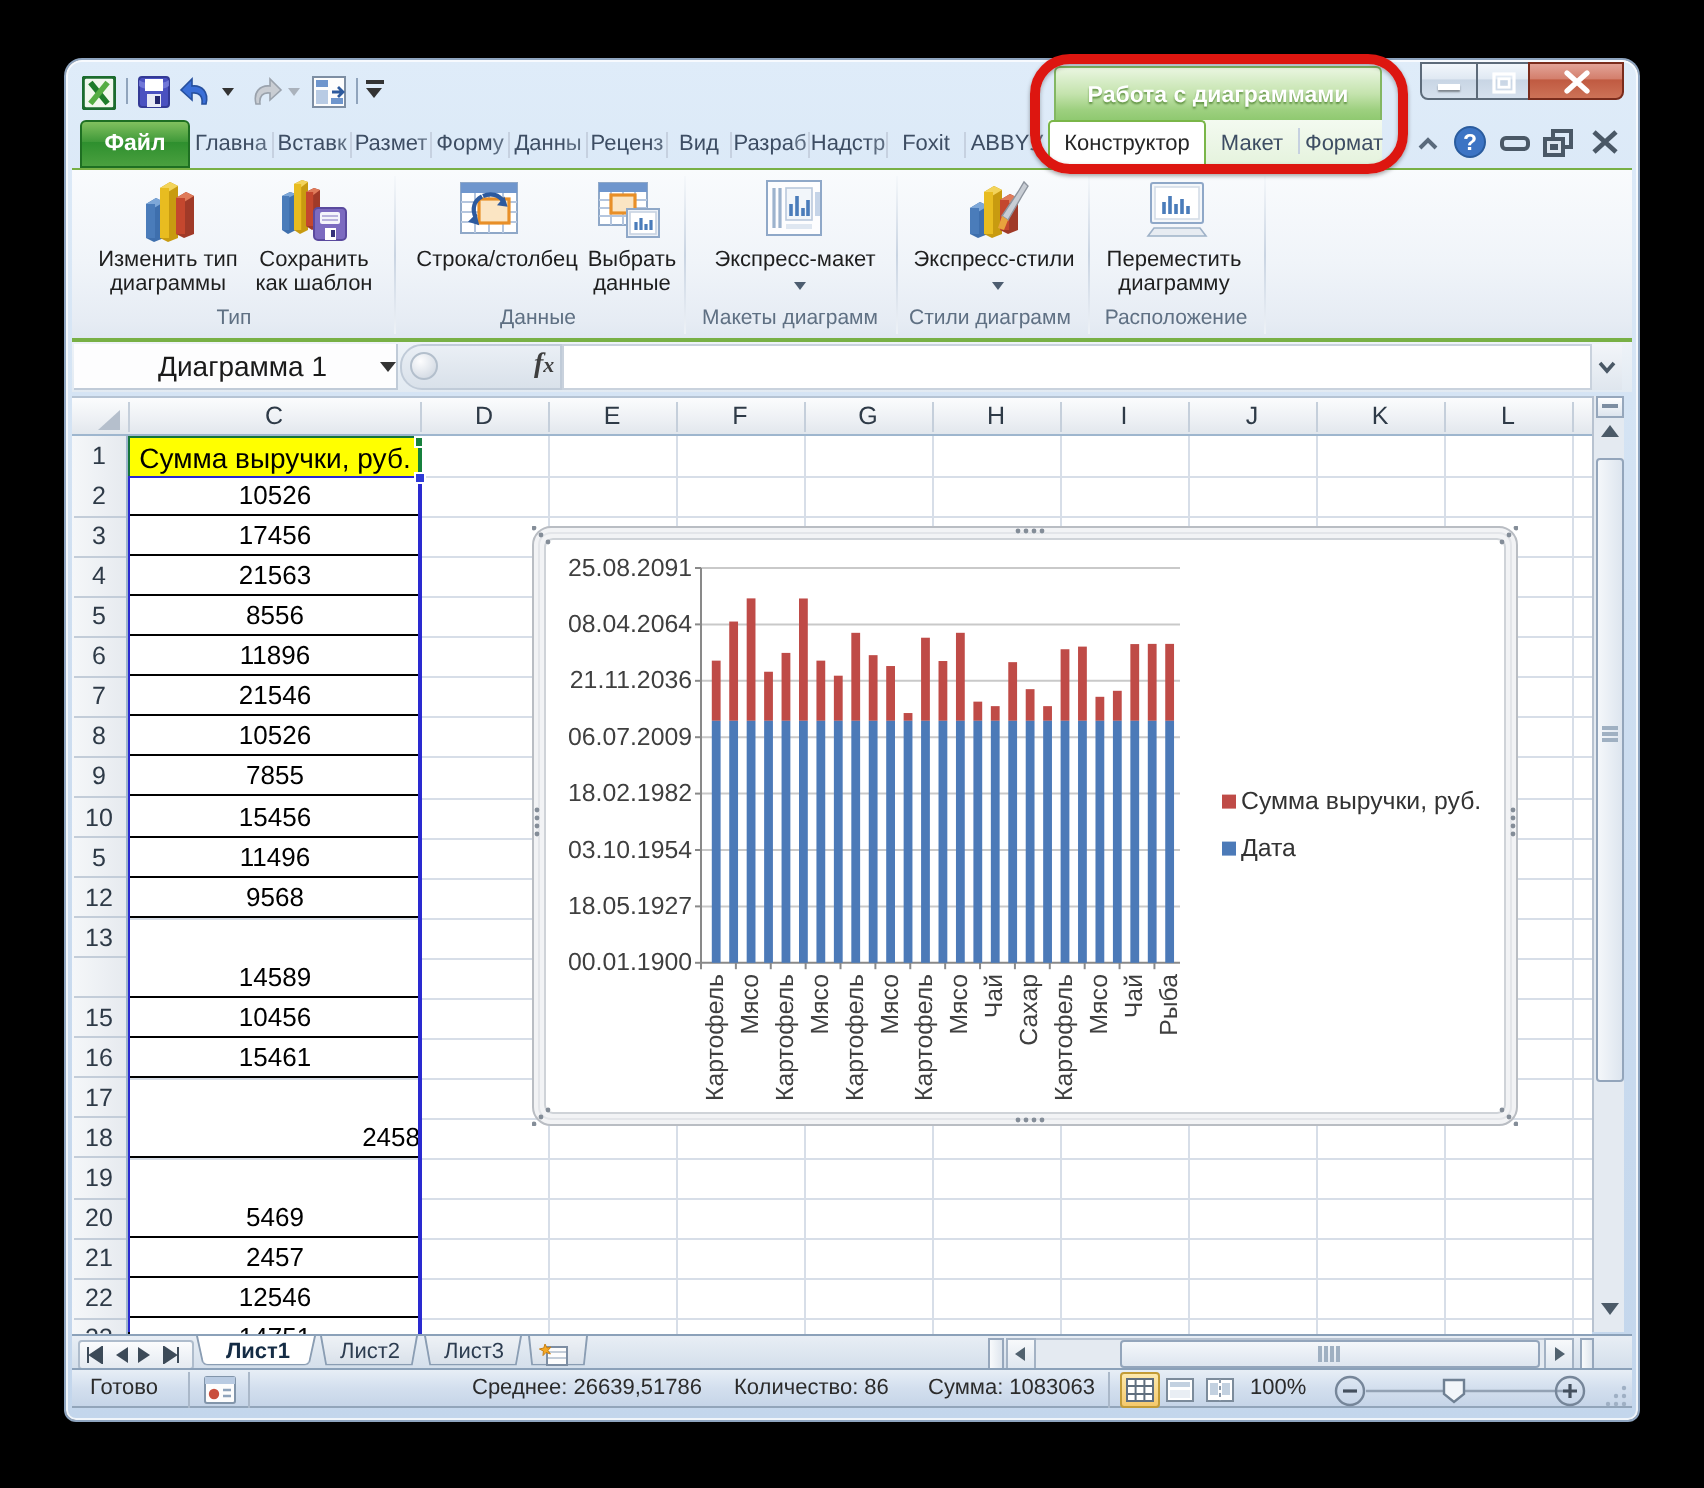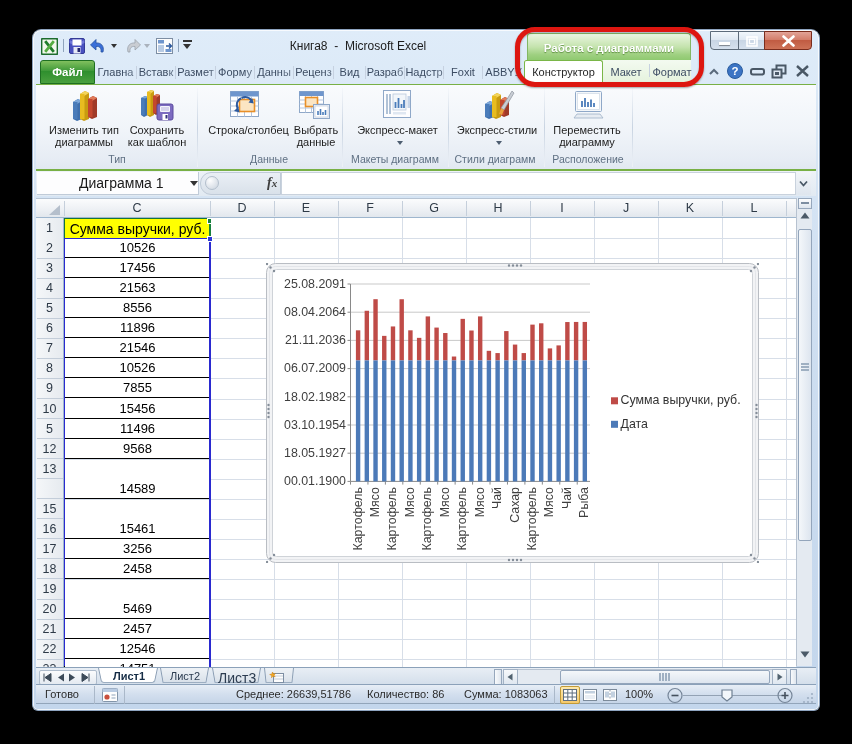--- a/index.html
+++ b/index.html
@@ -80,21 +80,20 @@
     <div class="wbtn" id="btnclose"></div>
     <div style="position:absolute;left:9px;top:11px;width:11px;height:3px;background:#fff;box-shadow:0 1px 1px rgba(0,0,0,.4);"></div>
     <svg style="position:absolute;left:36px;top:5px;" width="12" height="11" viewBox="0 0 12 11">
         <rect x="1" y="1" width="10" height="9" fill="none" stroke="#fff" stroke-width="1.6"></rect>
         <rect x="3.4" y="3.4" width="5.2" height="4.2" fill="none" stroke="#fff" stroke-width="1.4"></rect>
       </svg>
     <svg style="position:absolute;left:71px;top:4px;" width="15" height="12" viewBox="0 0 15 12">
         <path d="M2.5 1.5 L12.5 10.5 M12.5 1.5 L2.5 10.5" stroke="#fff" stroke-width="2.6" stroke-linecap="round"></path>
       </svg>
   </div>
-  <div id="title" class="abs">Книга8&nbsp; -&nbsp; Microsoft Excel</div>
   <div id="qat" class="abs">
     <svg style="position:absolute;left:1px;top:1px;" width="17" height="17" viewBox="0 0 17 17">
       <rect x="0.5" y="0.5" width="16" height="16" rx="1.5" fill="#f2f8ee" stroke="#1c6c2e" stroke-width="1.8"></rect>
       <path d="M4.2 3.2 L12.8 13.8" stroke="#1f7c2b" stroke-width="2.8"></path>
       <path d="M12.8 3.2 L4.2 13.8" stroke="#55ad43" stroke-width="2.8"></path>
     </svg>
     <div style="position:absolute;left:23px;top:2px;width:1px;height:13px;background:#90a4bc;"></div>
     <svg style="position:absolute;left:29px;top:1px;" width="16" height="16" viewBox="0 0 16 16">
       <rect x="0.5" y="0.5" width="15" height="15" rx="1.5" fill="#4a51c0" stroke="#333a96"></rect>
       <path d="M0.5 5 C4 7.5 12 7.5 15.5 5 L15.5 2 C12 4.5 4 4.5 0.5 2 Z" fill="#7b82dd" opacity=".8"></path>
@@ -400,23 +399,23 @@
       <div class="ccell" style="top:60.7px;height:20.05px;line-height:20.5px;">21563</div>
       <div class="ccell" style="top:80.7px;height:20.05px;line-height:20.5px;">8556</div>
       <div class="ccell" style="top:100.8px;height:20.05px;line-height:20.5px;">11896</div>
       <div class="ccell" style="top:120.8px;height:20.05px;line-height:20.5px;">21546</div>
       <div class="ccell" style="top:140.8px;height:20.05px;line-height:20.5px;">10526</div>
       <div class="ccell" style="top:160.9px;height:20.05px;line-height:20.5px;">7855</div>
       <div class="ccell" style="top:181.0px;height:20.05px;line-height:20.5px;">15456</div>
       <div class="ccell" style="top:201.0px;height:20.05px;line-height:20.5px;">11496</div>
       <div class="ccell" style="top:221.1px;height:20.05px;line-height:20.5px;">9568</div>
       <div class="ccell" style="top:261.2px;height:20.05px;line-height:20.5px;">14589</div>
+      <div class="ccell" style="top:281.2px;height:20.05px;line-height:20.5px;">10456</div>
       <div class="ccell" style="top:301.3px;height:20.05px;line-height:20.5px;">15461</div>
-      <div class="ccell" style="top:321.3px;height:20.05px;line-height:20.5px;">3256</div>
-      <div class="ccell" style="top:341.4px;height:20.05px;line-height:20.5px;">2458</div>
+      <div class="ccell" style="top:341.4px;height:20.05px;line-height:20.5px;text-align:right;">2458</div>
       <div class="ccell" style="top:381.4px;height:20.05px;line-height:20.5px;">5469</div>
       <div class="ccell" style="top:401.5px;height:20.05px;line-height:20.5px;">2457</div>
       <div class="ccell" style="top:421.6px;height:20.05px;line-height:20.5px;">12546</div>
       <div class="ccell" style="top:441.6px;height:20.05px;line-height:20.5px;">14751</div>
       <div style="position:absolute;left:172.5px;top:20.5px;width:2px;height:428.5px;background:#2a2ad0;"></div>
       <div style="position:absolute;left:27.6px;top:20.2px;width:146.5px;height:1.7px;background:#2a2ad0;"></div>
       <div style="position:absolute;left:27.6px;top:20.2px;width:1.7px;height:428.8px;background:#2a2ad0;"></div>
       <div style="position:absolute;left:173px;top:0.5px;width:1.5px;height:20px;background:#17813d;"></div>
       <div style="position:absolute;left:170.8px;top:0.8px;width:5.6px;height:5.6px;background:#17813d;border:1px solid #fff;"></div>
       <div style="position:absolute;left:170.6px;top:18.4px;width:6px;height:6px;background:#2e3bd6;border:1px solid #fff;"></div>
@@ -430,21 +429,21 @@
           <path d="M16 4.5 L22 0.5 V8.5 Z"></path>
           <path d="M33 4.5 L27 0.5 V8.5 Z"></path>
           <path d="M46 4.5 L40 0.5 V8.5 Z M47 0.5 V8.5" stroke="#3c4a58" stroke-width="1"></path>
         </g>
     </svg>
     <div style="position:absolute;left:62px;top:0px;width:60px;height:18px;background:#fff;border:1px solid #8a9db3;border-top:none;transform:perspective(60px) rotateX(-24deg);transform-origin:top;border-radius:0 0 3px 3px;"></div>
     <div style="position:absolute;left:71px;top:2px;width:44px;font-size:11px;font-weight:bold;color:#152c45;text-align:center;">Лист1</div>
     <div style="position:absolute;left:124px;top:0.5px;width:49px;height:17.5px;background:linear-gradient(#eef2f6,#d9e1ea);border:1px solid #8a9db3;border-top:none;transform:perspective(60px) rotateX(-24deg);transform-origin:top;"></div>
     <div style="position:absolute;left:130px;top:2.5px;width:38px;font-size:11px;color:#2c3c50;text-align:center;">Лист2</div>
     <div style="position:absolute;left:176px;top:0.5px;width:49px;height:17.5px;background:linear-gradient(#eef2f6,#d9e1ea);border:1px solid #8a9db3;border-top:none;transform:perspective(60px) rotateX(-24deg);transform-origin:top;"></div>
-    <div style="position:absolute;left:182px;top:2.5px;width:38px;font-size:14px;color:#2c3c50;text-align:center;">Лист3</div>
+    <div style="position:absolute;left:182px;top:2.5px;width:38px;font-size:11px;color:#2c3c50;text-align:center;">Лист3</div>
     <div style="position:absolute;left:228px;top:0.5px;width:30px;height:17.5px;background:linear-gradient(#eef2f6,#d9e1ea);border:1px solid #8a9db3;border-top:none;transform:perspective(60px) rotateX(-24deg);transform-origin:top;"></div>
     <svg style="position:absolute;left:233px;top:3px;" width="17" height="13" viewBox="0 0 17 13">
       <rect x="4.5" y="2.5" width="10" height="9" fill="#fdfdfd" stroke="#7d8ea3"></rect>
         <path d="M5 5 h9 M5 8 h9" stroke="#c3cdd9" stroke-width="1"></path>
       <path d="M3.5 1 l1 2 2-.5 -1.5 1.7 1.2 1.8 -2.2-.8 -1.5 1.6 .2-2.3 -2-1 2.2-.5 Z" fill="#f6a821" stroke="#c77f12" stroke-width=".5"></path>
     </svg>
 
     <div style="position:absolute;left:458px;top:1px;width:8px;height:16px;background:linear-gradient(90deg,#f8fafc,#dfe6ee);border:1px solid #96a7bc;"></div>
     <div style="position:absolute;left:467px;top:1px;width:15px;height:16px;background:linear-gradient(#f7f9fb,#dfe7f0);border:1px solid #a3b2c4;"></div>
     <svg style="position:absolute;left:471px;top:5px;" width="6" height="8" viewBox="0 0 6 8">

